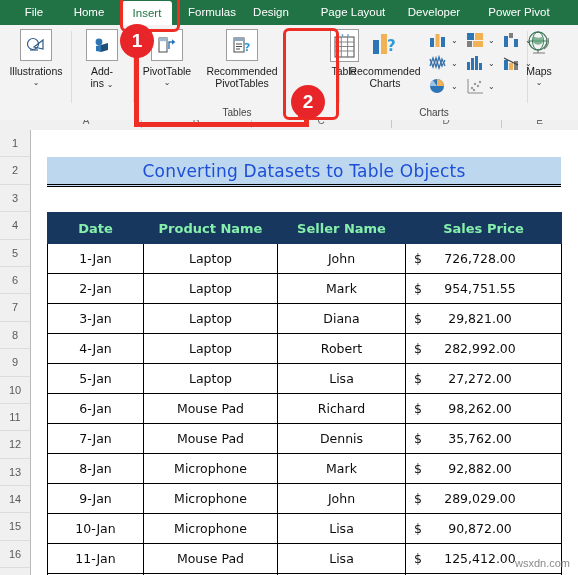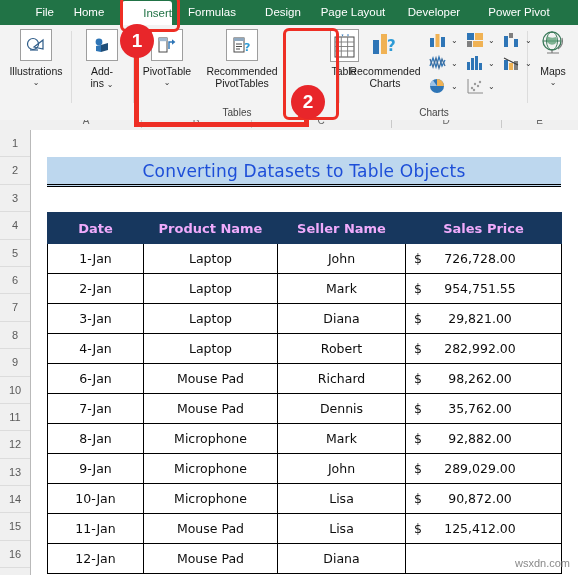--- a/index.html
+++ b/index.html
@@ -14,21 +14,21 @@
   .tabbar{
     position:absolute;left:0;top:0;width:578px;height:25px;
     background:#217346;
   }
   .tab{
     position:absolute;top:0;height:25px;line-height:25px;
     color:#ffffff;font-size:11.5px;text-align:center;white-space:nowrap;
   }
   .tab.active{
     background:#ffffff;color:#217346;border-radius:3px 3px 0 0;
-    height:24px;line-height:24px;top:1px;text-align:right;
+    height:24px;line-height:24px;top:1px;
   }
 
   
   .ribbon{
     position:absolute;left:0;top:25px;width:578px;height:95px;
     background:#f3f3f3;border-bottom:1px solid #d2d2d2;
   }
   .grp{position:absolute;top:0;height:95px;}
   .grp .sep{
     position:absolute;right:0;top:6px;width:1px;height:72px;background:#dcdcdc;
@@ -90,21 +90,21 @@
     font-size:17px;color:#1d4ed8;letter-spacing:.2px;
     font-family:"DejaVu Sans", sans-serif;
   }
 
   
   table.xt{
     position:absolute;left:16px;top:82px;width:514px;
     border-collapse:collapse;table-layout:fixed;
   }
   table.xt th{
-    background:#17375e;color:#f0abfc;font-size:13px;font-weight:bold;
+    background:#17375e;color:#86efac;font-size:13px;font-weight:bold;
     height:28px;border:1px solid #17375e;text-align:center;
     font-family:"DejaVu Sans", sans-serif;
   }
   table.xt td{
     height:27px;border:1px solid #000;font-size:12.5px;color:#0d0d0d;
     text-align:center;background:#fff;
     font-family:"DejaVu Sans", sans-serif;
   }
   td.money{text-align:right;padding-right:8px;position:relative;}
   td.money .cur{position:absolute;left:8px;}
@@ -125,25 +125,25 @@
     font-family:"Liberation Sans",sans-serif;
     margin-left:24px;
   }
 </style>
 </head>
 <body>
 
 <div id="app">
 
   <div class="tabbar">
-    <div class="tab" style="left:14px;width:40px;text-align:right;">File</div>
+    <div class="tab" style="left:14px;width:40px;">File</div>
     <div class="tab" style="left:64px;width:50px;">Home</div>
     <div class="tab active" style="left:122px;width:50px;">Insert</div>
     <div class="tab" style="left:180px;width:64px;">Formulas</div>
-    <div class="tab" style="left:256px;width:54px;">Design</div>
+    <div class="tab" style="left:244px;width:54px;">Design</div>
     <div class="tab" style="left:314px;width:78px;">Page Layout</div>
     <div class="tab" style="left:400px;width:68px;">Developer</div>
     <div class="tab" style="left:476px;width:86px;">Power Pivot</div>
   </div>
 
   <div class="ribbon">
 
     <div class="grp" style="left:0;width:72px;">
       <div class="sep"></div>
     </div>
@@ -330,21 +330,21 @@
               <circle cx="13" cy="9" r="1.2" fill="#9a9a9a"></circle>
               <circle cx="15" cy="5" r="1.2" fill="#9a9a9a"></circle>
               <circle cx="9" cy="13" r="1.2" fill="#9a9a9a"></circle>
             </svg>
         </span>
           <span class="cc">⌄</span>
       </div>
     </div>
 
     <div class="grp" style="left:528px;width:50px;"></div>
-    <div class="bigbtn" style="left:530px;width:46px;">
+    <div class="bigbtn" style="left:516px;width:46px;">
       <span class="ico">
         <svg width="30" height="32" viewBox="0 0 30 32">
           <circle cx="14" cy="12" r="9" fill="none" stroke="#3b7a5a" stroke-width="1.3"></circle>
           <path d="M14 3 A 5.5 9 0 0 0 14 21 A 5.5 9 0 0 0 14 3" fill="none" stroke="#3b7a5a" stroke-width="1"></path>
           <path d="M5 12 H23" stroke="#3b7a5a" stroke-width="1"></path>
           <path d="M9 7 q4 3 9 1 q2 4 -1 7 q-5 2 -8 -2 Z" fill="#5a9e74" opacity="0.75"></path>
           <path d="M20 20 q6 -4 4 -11" fill="none" stroke="#7a7a7a" stroke-width="1.2"></path>
           <path d="M9 24 H21 M14 21 V24" stroke="#7a7a7a" stroke-width="1.2"></path>
         </svg>
       </span>
@@ -421,20 +421,26 @@
           <td>Diana</td>
           <td class="money"><span class="cur">$</span><span>29,821.00</span></td>
         </tr>
         <tr>
           <td>4-Jan</td>
           <td>Laptop</td>
           <td>Robert</td>
           <td class="money"><span class="cur">$</span><span>282,992.00</span></td>
         </tr>
         <tr>
+          <td>5-Jan</td>
+          <td>Laptop</td>
+          <td>Lisa</td>
+          <td class="money"><span class="cur">$</span><span>27,272.00</span></td>
+        </tr>
+        <tr>
           <td>6-Jan</td>
           <td>Mouse Pad</td>
           <td>Richard</td>
           <td class="money"><span class="cur">$</span><span>98,262.00</span></td>
         </tr>
         <tr>
           <td>7-Jan</td>
           <td>Mouse Pad</td>
           <td>Dennis</td>
           <td class="money"><span class="cur">$</span><span>35,762.00</span></td>

